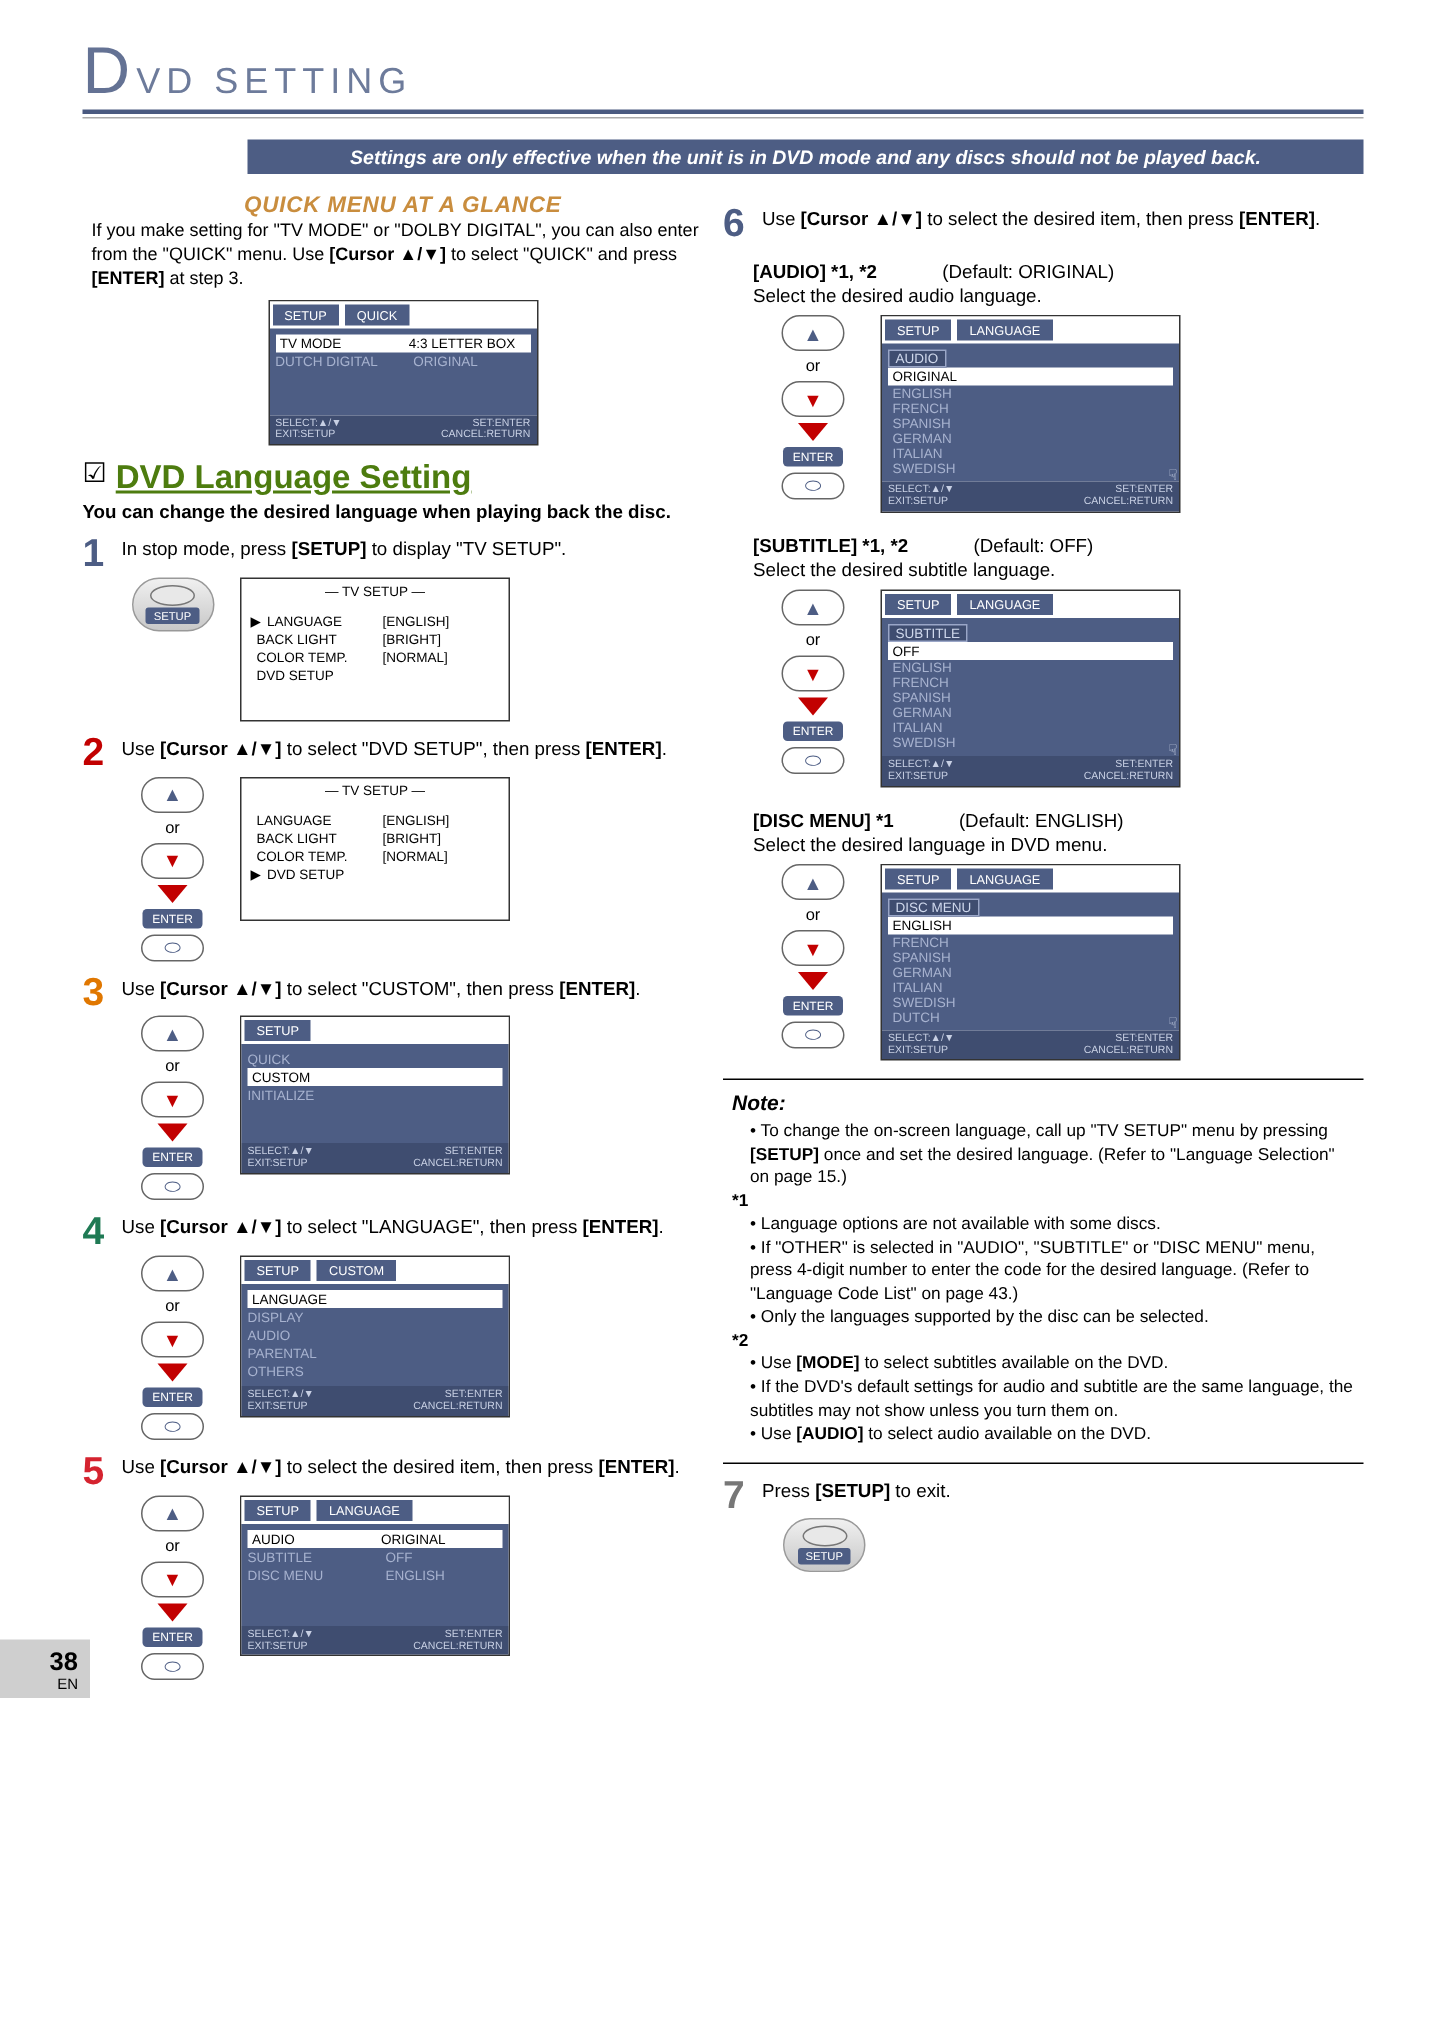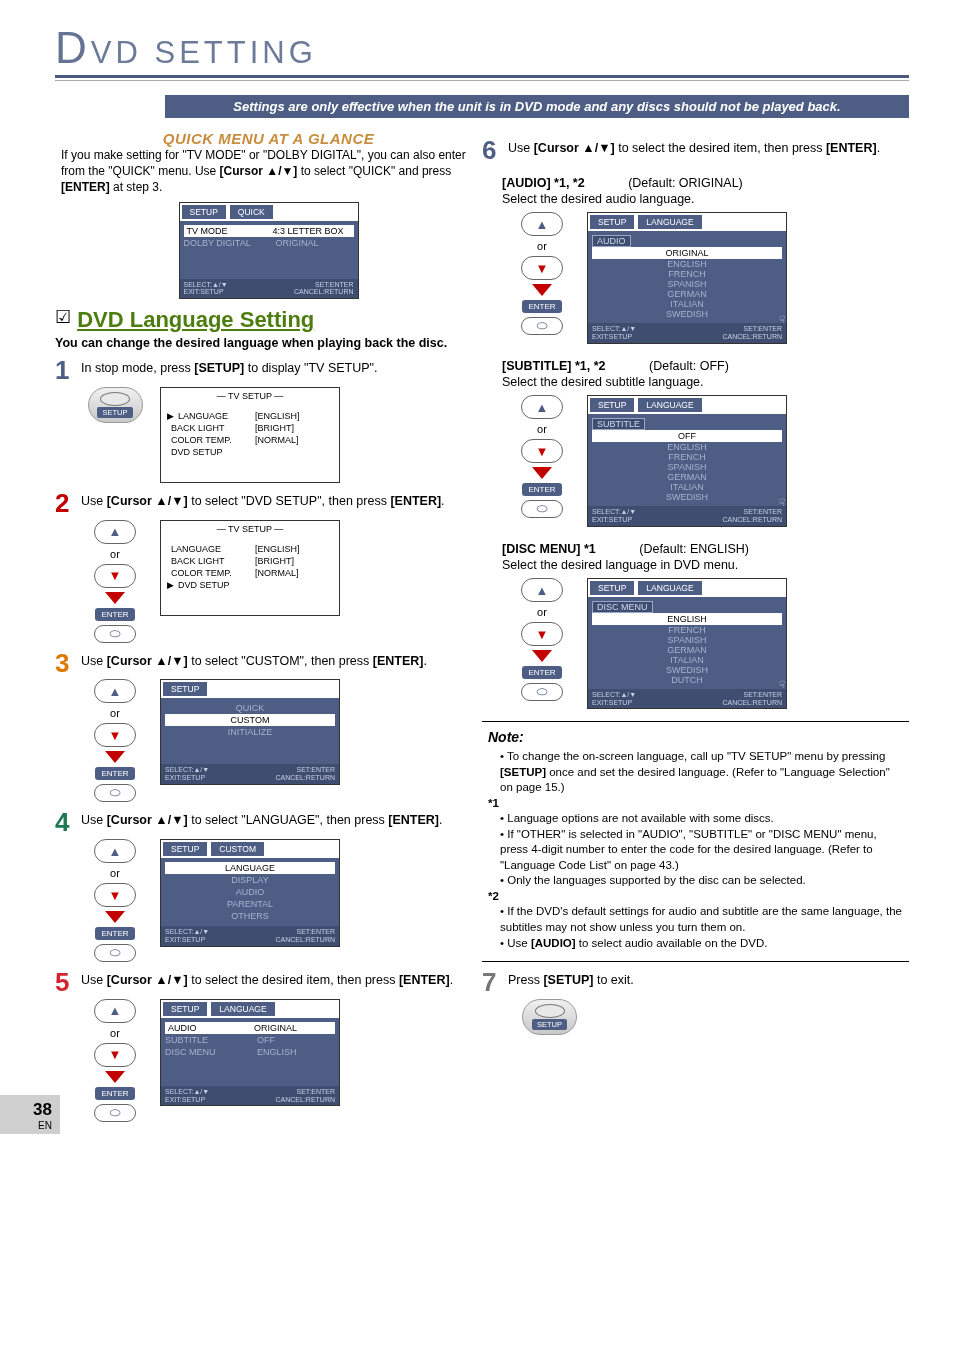--- a/index.html
+++ b/index.html
@@ -20,21 +20,21 @@
     color: #6d7b9b;
     font-weight: 500;
     letter-spacing: 4px;
   }
   .header .big-d {
     font-size: 44px;
     line-height: 0.8;
     color: #647294;
   }
   .header .rest {
-    font-size: 31px;
+    font-size: 24px;
   }
   .hr-dark {
     border: none;
     border-top: 3px solid #4a5a80;
     margin-bottom: 2px;
   }
   .hr-line {
     border: none;
     border-top: 1px solid #aaa;
     margin-bottom: 14px;
@@ -201,21 +201,21 @@
     background: #4d5d84;
     color: #fff;
     padding: 2px 8px;
     margin: 2px;
     font-size: 8.5px;
   }
   .osd .body {
     padding: 6px;
   }
   .osd .body.blue { background: #4d5d84; color: #cfd6e6; padding: 4px; }
-  .osd .row { display: flex; justify-content: center; padding: 1px 0; }
+  .osd .row { display: flex; justify-content: flex-start; padding: 1px 0; }
   .osd .row.sel { background: #fff; color: #000; padding: 1px 3px; }
   .osd .row.dim { color: #a7b2cf; }
   .osd .col-l { flex: 1; }
   .osd .col-r { width: 78px; text-align: left; }
   .osd .center-title { text-align: center; padding: 3px 0; }
   .osd .marker { padding-right: 4px; }
   .osd .foot { display: flex; justify-content: space-between; background: #3f4d70; color: #c8d0e4; font-size: 7px; padding: 2px 4px; }
   .osd .foot .f { line-height: 1.1; }
 
   .sub-heading {
@@ -293,21 +293,21 @@
           <div class="osd-head">
             <div class="tab">SETUP</div>
             <div class="tab">QUICK</div>
           </div>
           <div class="body blue">
             <div class="row sel">
                 <span class="col-l">TV MODE</span>
                 <span class="col-r">4:3 LETTER BOX</span>
               </div>
             <div class="row dim">
-                <span class="col-l">DOLBY DIGITAL</span>
+                <span class="col-l">DUTCH DIGITAL</span>
                 <span class="col-r">ORIGINAL</span>
               </div>
             <div style="height:26px"></div>
           </div>
           <div class="foot">
             <div class="f">
                 <div>SELECT:▲/▼</div>
                 <div>EXIT:SETUP</div>
               </div>
             <div class="f" style="text-align:right">
@@ -753,20 +753,21 @@
           </li>
         </ul>
         <div class="tag-label">*1</div>
         <ul>
           <li><span>Language options are not available with some discs.</span></li>
           <li><span>If "OTHER" is selected in "AUDIO", "SUBTITLE" or "DISC MENU" menu, press 4-digit number to enter the code for the desired language. (Refer to "Language Code List" on page 43.)</span></li>
           <li><span>Only the languages supported by the disc can be selected.</span></li>
         </ul>
         <div class="tag-label">*2</div>
         <ul>
+          <li><span>Use </span><span class="bold">[MODE]</span><span> to select subtitles available on the DVD.</span></li>
           <li><span>If the DVD's default settings for audio and subtitle are the same language, the subtitles may not show unless you turn them on.</span></li>
           <li><span>Use </span><span class="bold">[AUDIO]</span><span> to select audio available on the DVD.</span></li>
         </ul>
       </div>
 
       <div class="step" style="margin-top:10px">
         <div class="num c7">7</div>
         <div class="text">
           <span>Press </span><span class="bold">[SETUP]</span><span> to exit.</span>
         </div>

